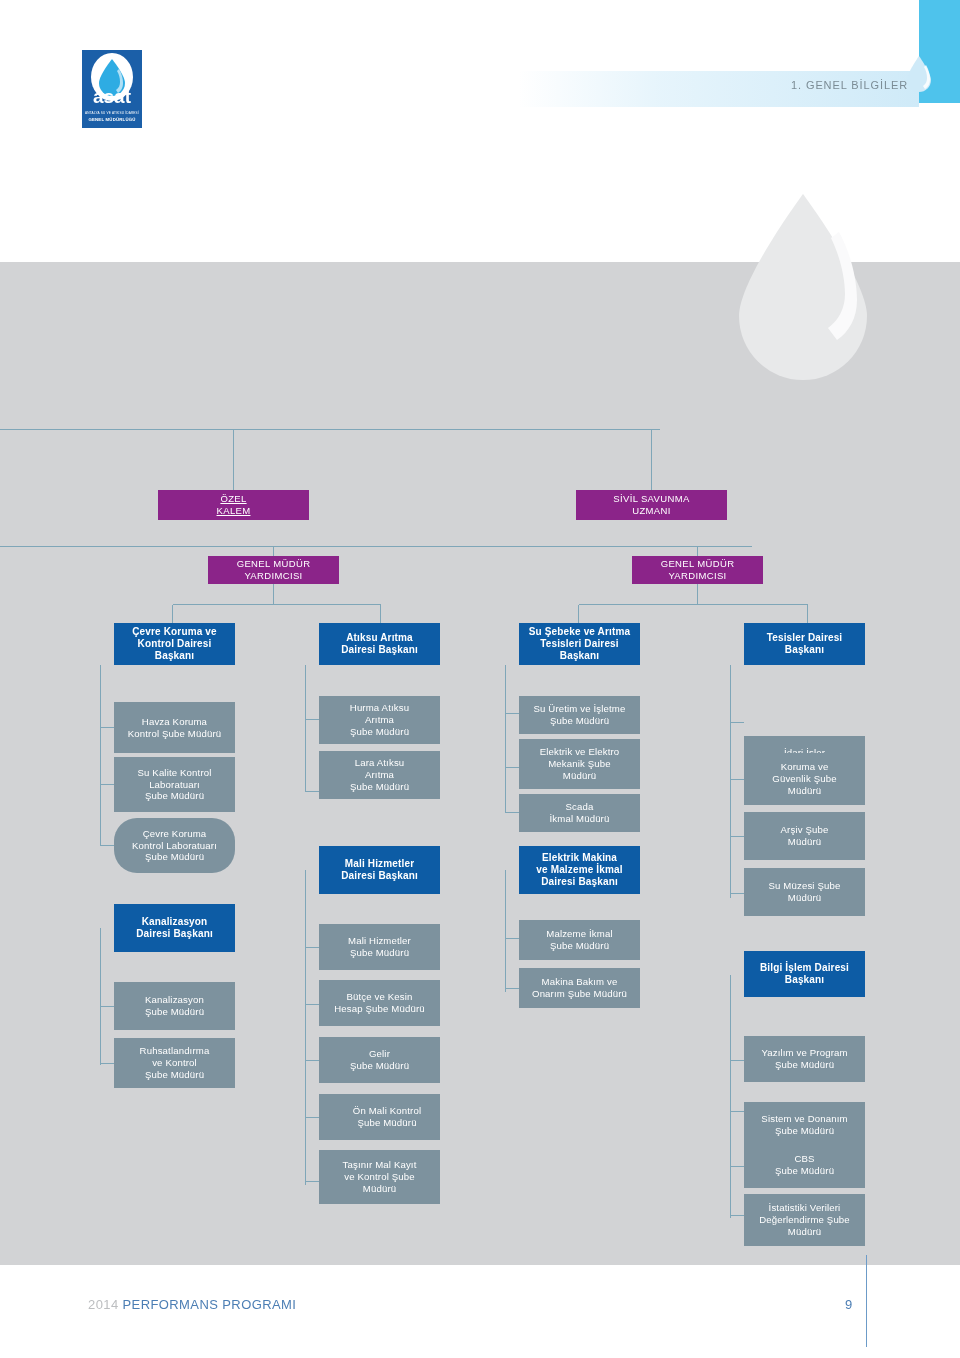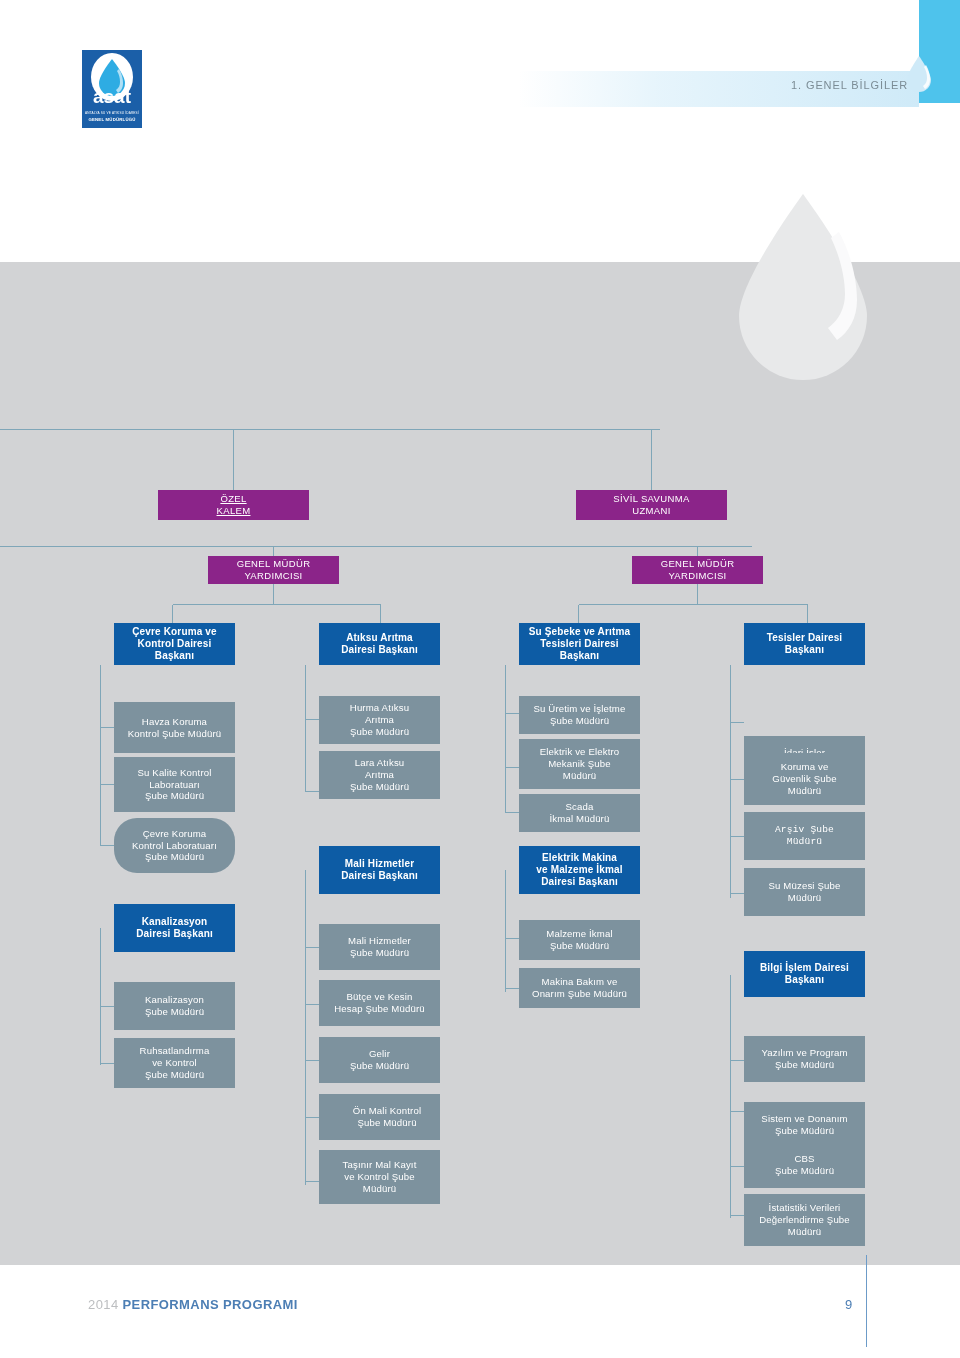--- a/index.html
+++ b/index.html
@@ -65,21 +65,21 @@
   .node.grey  {background:#7D929E;font-size:9.6px;letter-spacing:.15px;font-weight:500;}
 
   
   #footer-rule{
     position:absolute;left:866px;top:1255px;width:1px;height:92px;background:#6C9BC8;
   }
   #footer-text{
     position:absolute;left:88px;top:1297px;font-size:13px;letter-spacing:.4px;
   }
   #footer-year{color:#BCBEC0;font-weight:400;}
-  #footer-title{color:#4C7EB4;font-weight:700;}
+  #footer-title{color:#4C7EB4;font-weight:400;}
   #footer-page{
     position:absolute;left:845px;top:1297px;font-size:13px;color:#4C7EB4;font-weight:400;
   }
 </style>
 </head>
 <body>
 
 <div id="page">
 
   <div id="grey-canvas"></div>
@@ -305,21 +305,21 @@
     </div>
     <div class="node grey" style="left:744px;top:700px;width:121px;height:46px;margin-top:36px;">
       <span class="lbl">İdari İşler
 Şube Müdürü</span>
     </div>
     <div class="node grey" style="left:744px;top:753px;width:121px;height:52px;">
       <span class="lbl">Koruma ve
 Güvenlik Şube
 Müdürü</span>
     </div>
-    <div class="node grey" style="left:744px;top:812px;width:121px;height:48px;font-family:Liberation Mono, monospace;">
+    <div class="node grey" style="left:744px;top:812px;width:121px;height:48px;">
       <span class="lbl">Arşiv Şube
 Müdürü</span>
     </div>
     <div class="node grey" style="left:744px;top:868px;width:121px;height:48px;">
       <span class="lbl">Su Müzesi Şube
 Müdürü</span>
     </div>
     <div class="node blue" style="left:744px;top:951px;width:121px;height:46px;">
       <span class="lbl">Bilgi İşlem Dairesi
 Başkanı</span>

